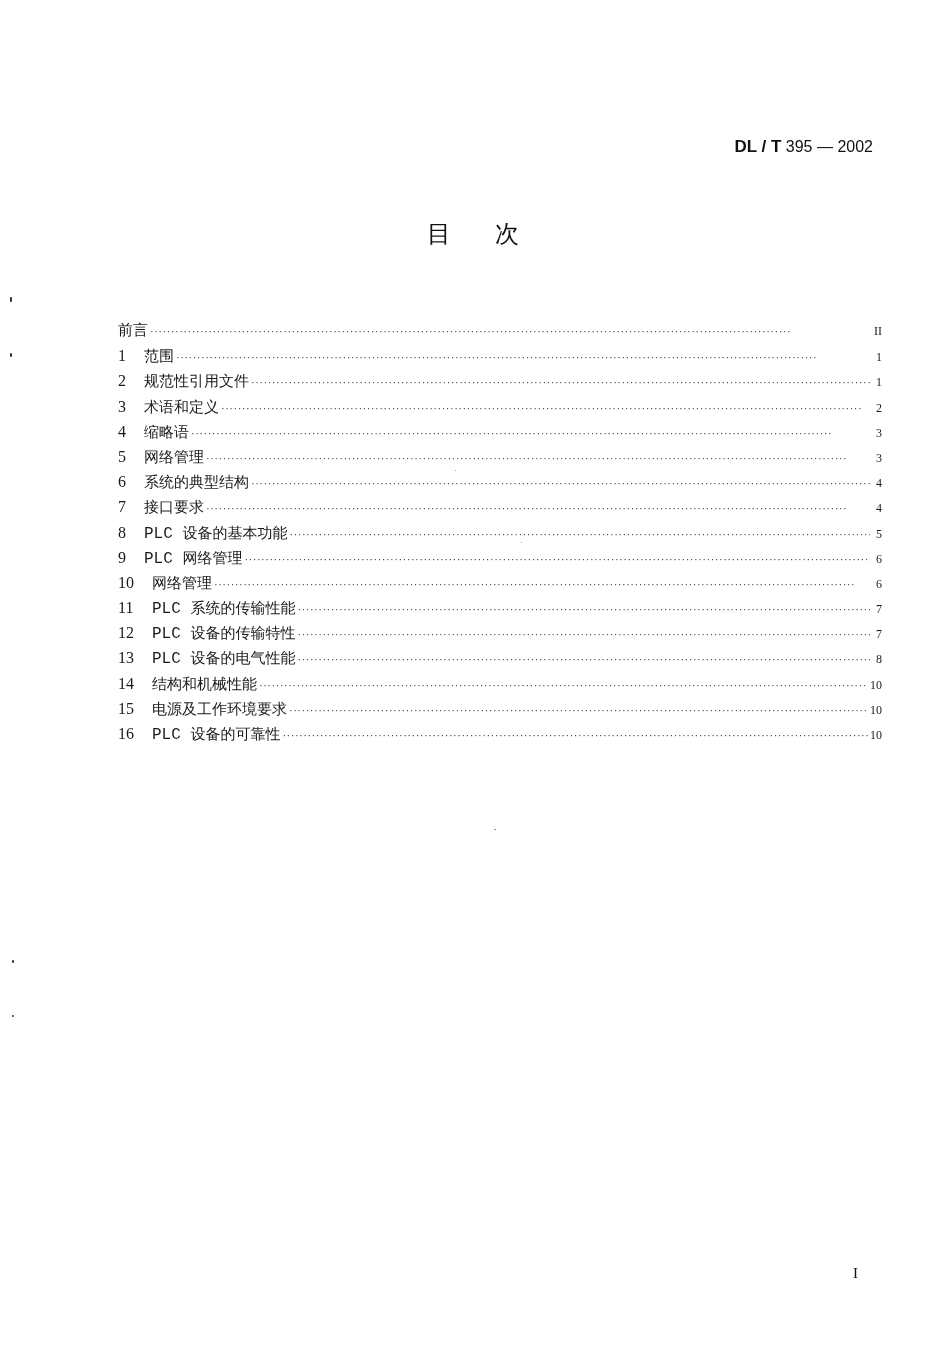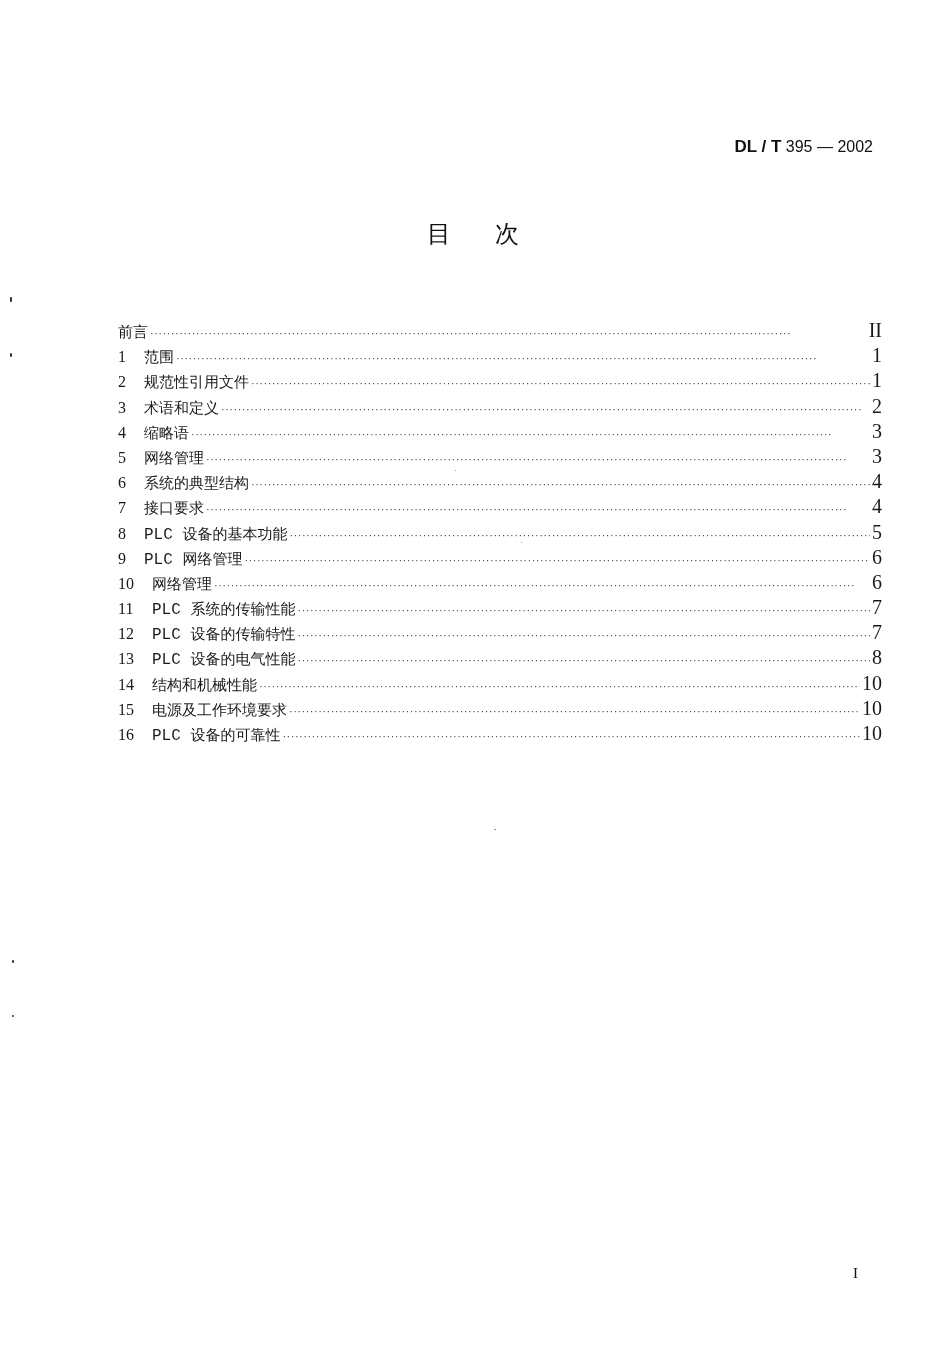--- a/index.html
+++ b/index.html
@@ -85,21 +85,21 @@
       white-space: nowrap;
       font-family: "Liberation Serif", "DejaVu Serif", serif;
       font-size: 11px;
       letter-spacing: 0.5px;
       margin: 0 2px;
       color: #333;
     }
     .toc-page {
       flex: 0 0 auto;
       font-family: "Liberation Serif", "DejaVu Serif", serif;
-      font-size: 20px;
+      font-size: 12px;
       text-align: right;
       min-width: 10px;
     }
     .page-number {
       position: absolute;
       top: 1265px;
       left: 853px;
       font-family: "Liberation Serif", "DejaVu Serif", serif;
       font-size: 15px;
       color: #111;

